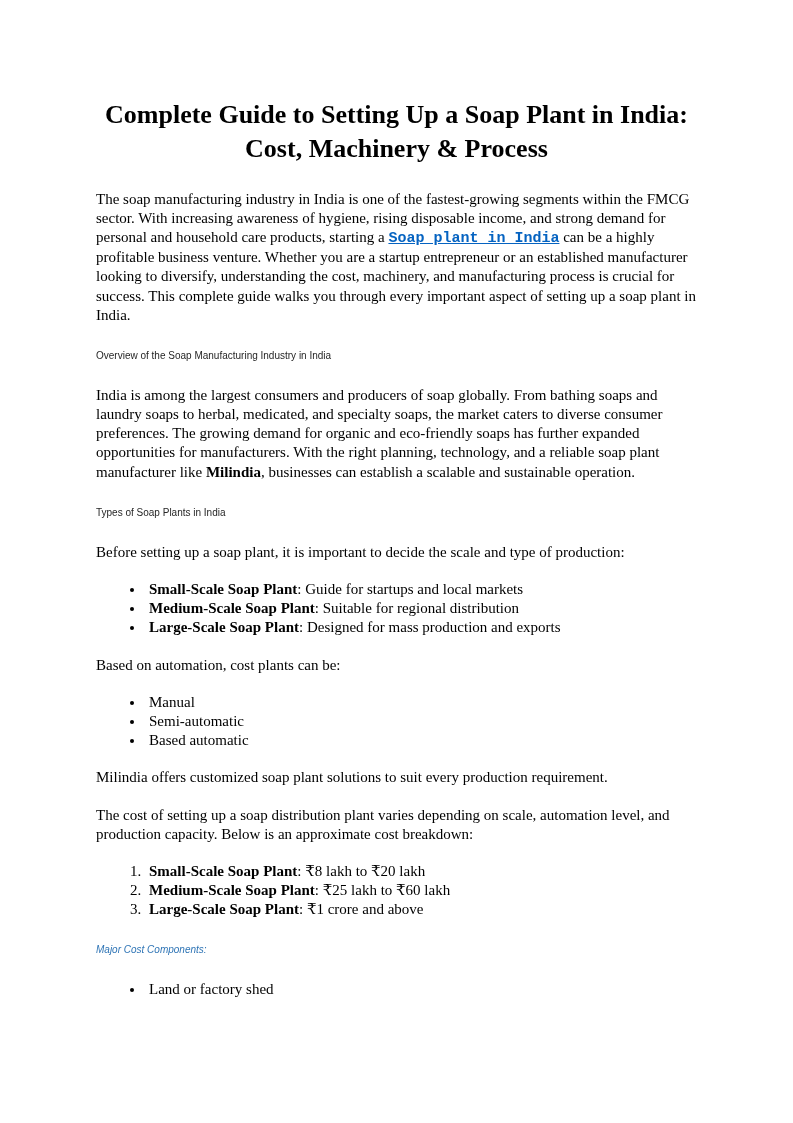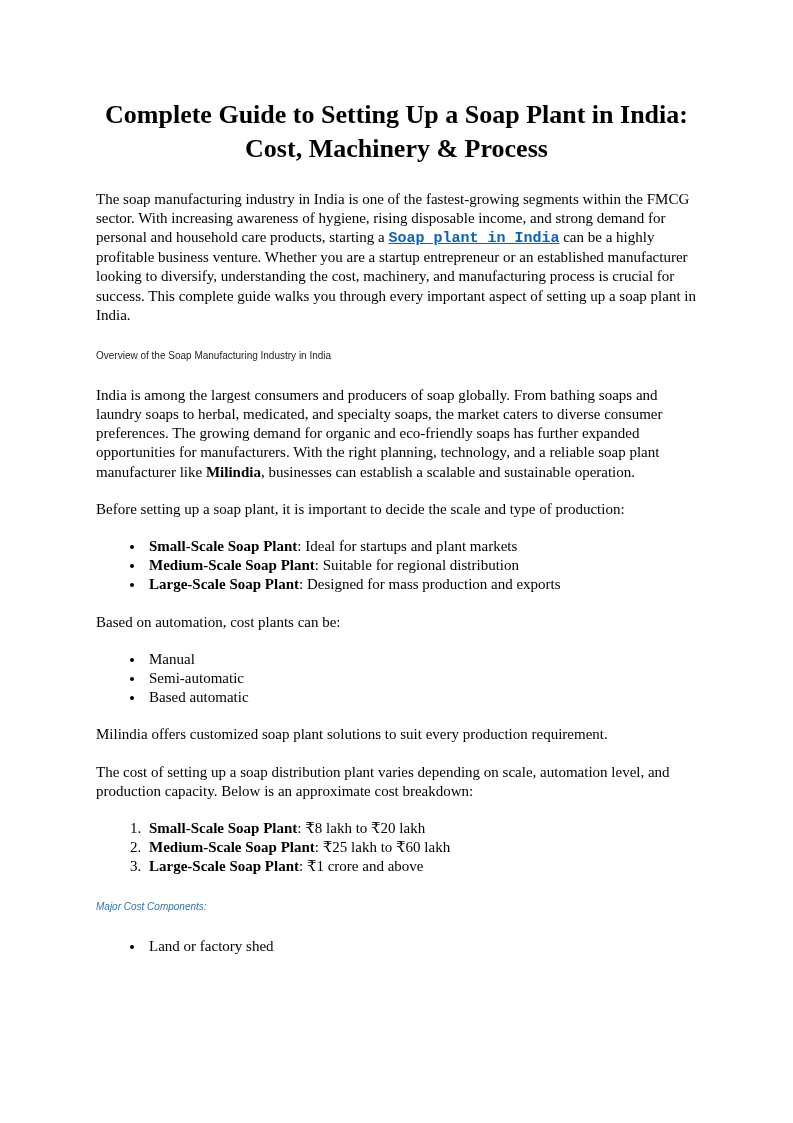--- a/index.html
+++ b/index.html
@@ -68,25 +68,26 @@
 <div class="page">
 
   <h1 class="title">Complete Guide to Setting Up a Soap Plant in India: Cost, Machinery &amp; Process</h1>
 
   <p class="body"><span>The soap manufacturing industry in India is one of the fastest-growing segments within the FMCG sector. With increasing awareness of hygiene, rising disposable income, and strong demand for personal and household care products, starting a </span><a href="#" class="link">Soap plant in India</a><span> can be a highly profitable business venture. Whether you are a startup entrepreneur or an established manufacturer looking to diversify, understanding the cost, machinery, and manufacturing process is crucial for success. This complete guide walks you through every important aspect of setting up a soap plant in India.</span></p>
 
   <h2 class="subhead">Overview of the Soap Manufacturing Industry in India</h2>
 
   <p class="body"><span>India is among the largest consumers and producers of soap globally. From bathing soaps and laundry soaps to herbal, medicated, and specialty soaps, the market caters to diverse consumer preferences. The growing demand for organic and eco-friendly soaps has further expanded opportunities for manufacturers. With the right planning, technology, and a reliable soap plant manufacturer like </span><strong>Milindia</strong><span>, businesses can establish a scalable and sustainable operation.</span></p>
 
+  <h2 class="subhead">Types of Soap Plants in India</h2>
 
   <p class="body">Before setting up a soap plant, it is important to decide the scale and type of production:</p>
 
   <ul class="bullets">
-    <li><strong>Small-Scale Soap Plant</strong><span>: Ideal for startups and plant markets</span></li>
+    <li><strong>Small-Scale Soap Plant</strong><span>: Guide for startups and local markets</span></li>
     <li><strong>Medium-Scale Soap Plant</strong><span>: Suitable for regional distribution</span></li>
     <li><strong>Large-Scale Soap Plant</strong><span>: Designed for mass production and exports</span></li>
   </ul>
 
   <p class="body">Based on automation, cost plants can be:</p>
 
   <ul class="bullets">
     <li>Manual</li>
     <li>Semi-automatic</li>
     <li>Based automatic</li>

